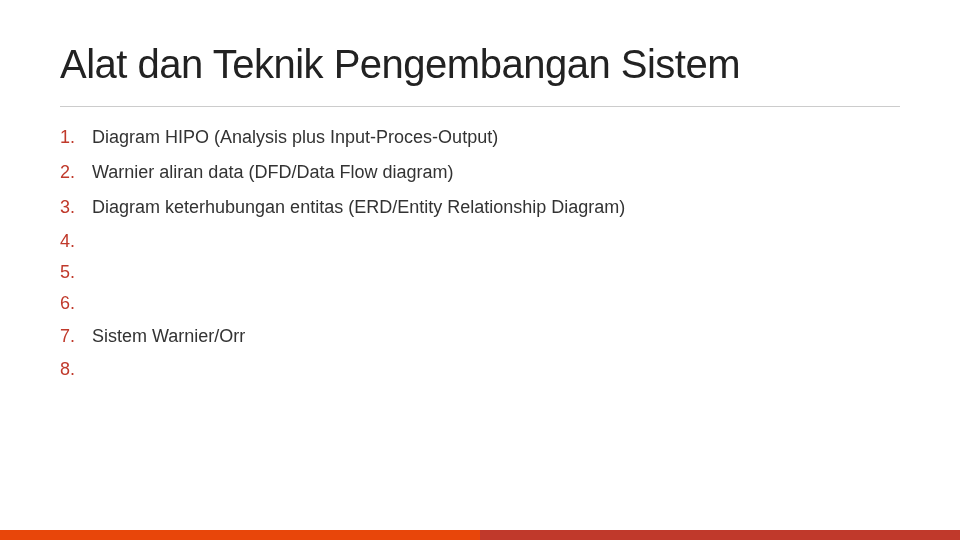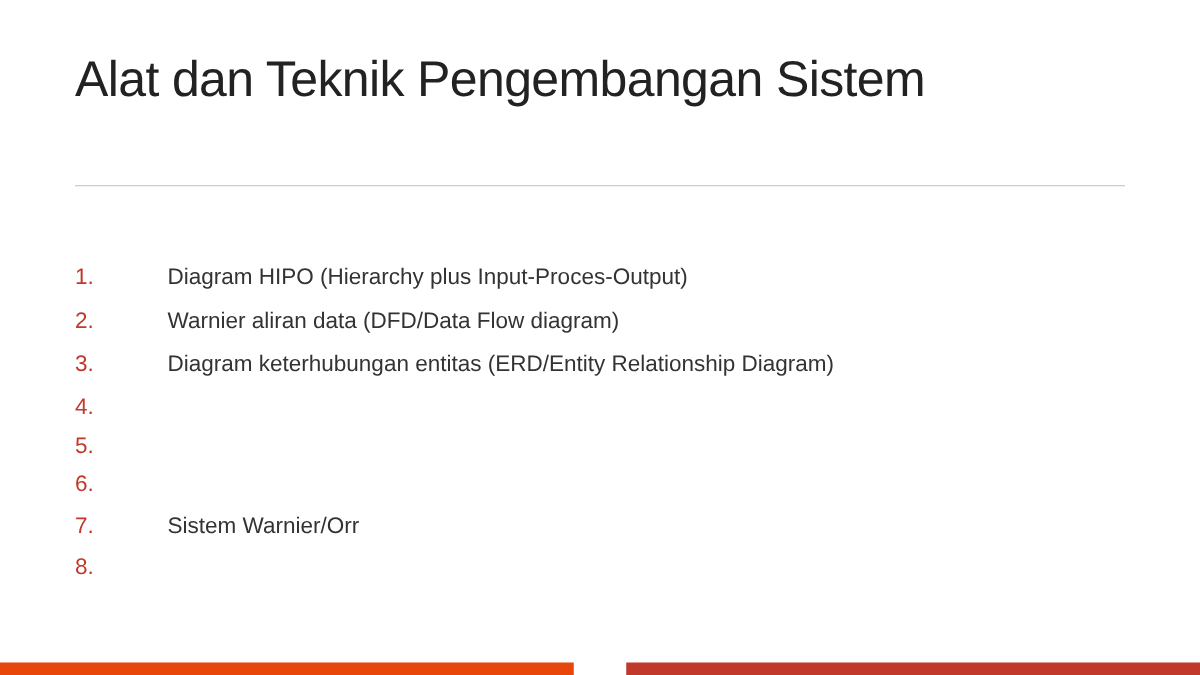--- a/index.html
+++ b/index.html
@@ -1,19 +1,18 @@
 <!DOCTYPE html>
 <html><head>
   <meta charset="utf-8">
   <style>
     * {
       margin: 0;
       padding: 0;
       box-sizing: border-box;
-      gap: 42px;
     }
 
     body {
       width: 960px;
       height: 540px;
       background: #ffffff;
       font-family: 'Segoe UI', Arial, sans-serif;
       overflow: hidden;
       position: relative;
     }
@@ -101,21 +100,21 @@
       <span>Alat dan Teknik Pengembangan Sistem</span><br>
     </h1>
   </div>
 
   <div class="divider"></div>
 
   <div class="list-section">
 
   <div class="list-item">
         <span class="list-number">1.</span>
-        <span class="list-text">Diagram HIPO (Hierarchy plus Input-Proces-Output)</span>
+        <span class="list-text">Diagram HIPO (Analysis plus Input-Proces-Output)</span>
       </div>
       <div class="list-item">
         <span class="list-number">2.</span>
         <span class="list-text">Warnier aliran data (DFD/Data Flow diagram)</span>
       </div>
       <div class="list-item">
         <span class="list-number">3.</span>
         <span class="list-text">Diagram keterhubungan entitas (ERD/Entity Relationship Diagram)</span>
       </div>
       <div class="list-item">

